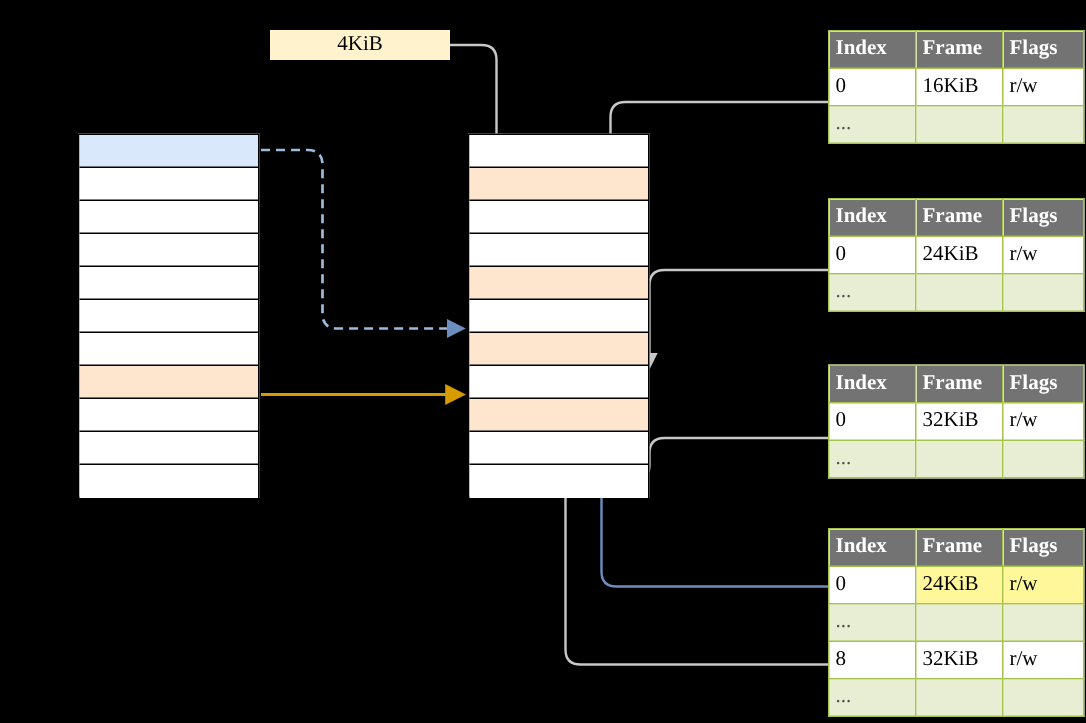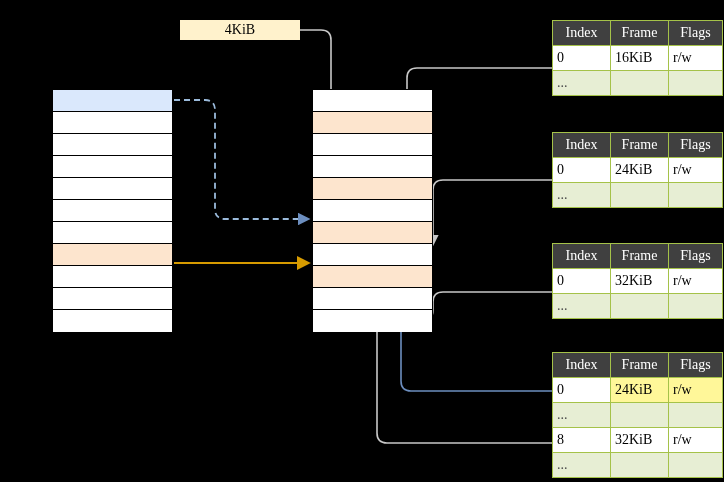--- a/index.html
+++ b/index.html
@@ -61,24 +61,23 @@
     box-sizing: border-box;
     border: 1px solid #a5c249;
     height: 25px;
     padding: 0 4px;
     font-size: 14px;
     text-align: left;
     white-space: nowrap;
     overflow: hidden;
   }
   .pt th {
-    background: #404040;
+    background: #737373;
     color: #ffffff;
-    font-weight: normal;
-    text-align: center;
+    font-weight: bold;
   }
   .pt td { background: #ffffff; color: #000000; }
   .pt tr.ellipsis td { background: #e7eed4; color: #4d4d4d; }
   .pt td.hl { background: #fff799; }
   .col-index { width: 58px; }
   .col-frame { width: 58px; }
   .col-flags { width: 54px; }
 </style>
 </head>
 <body>

